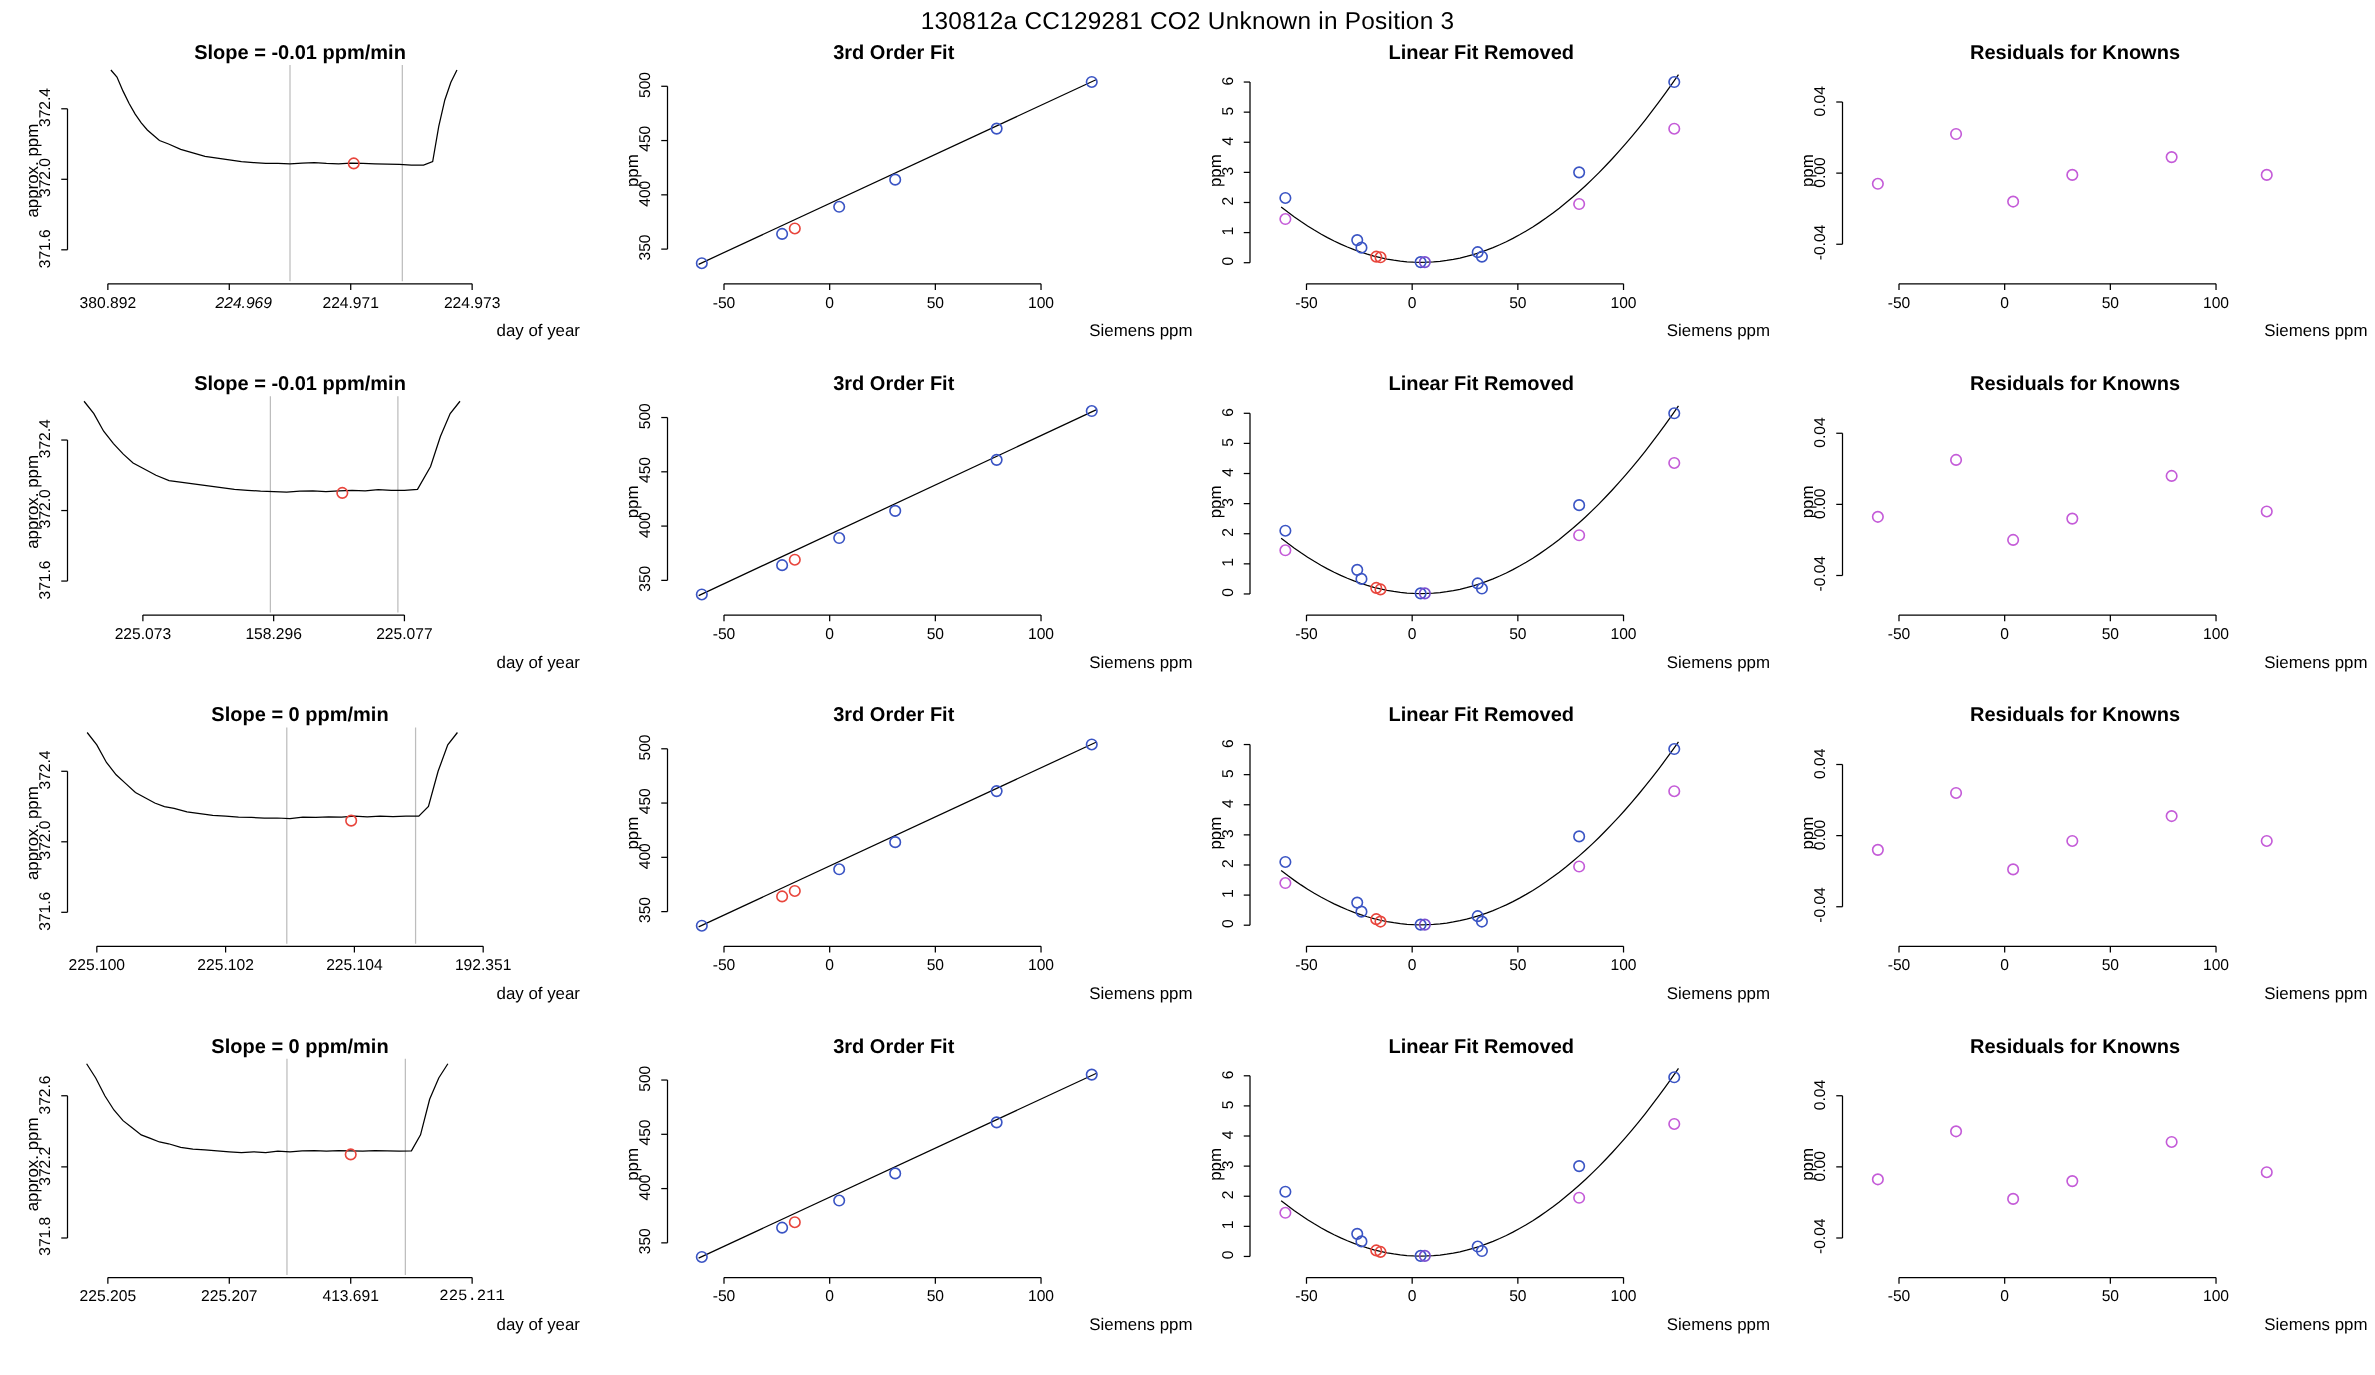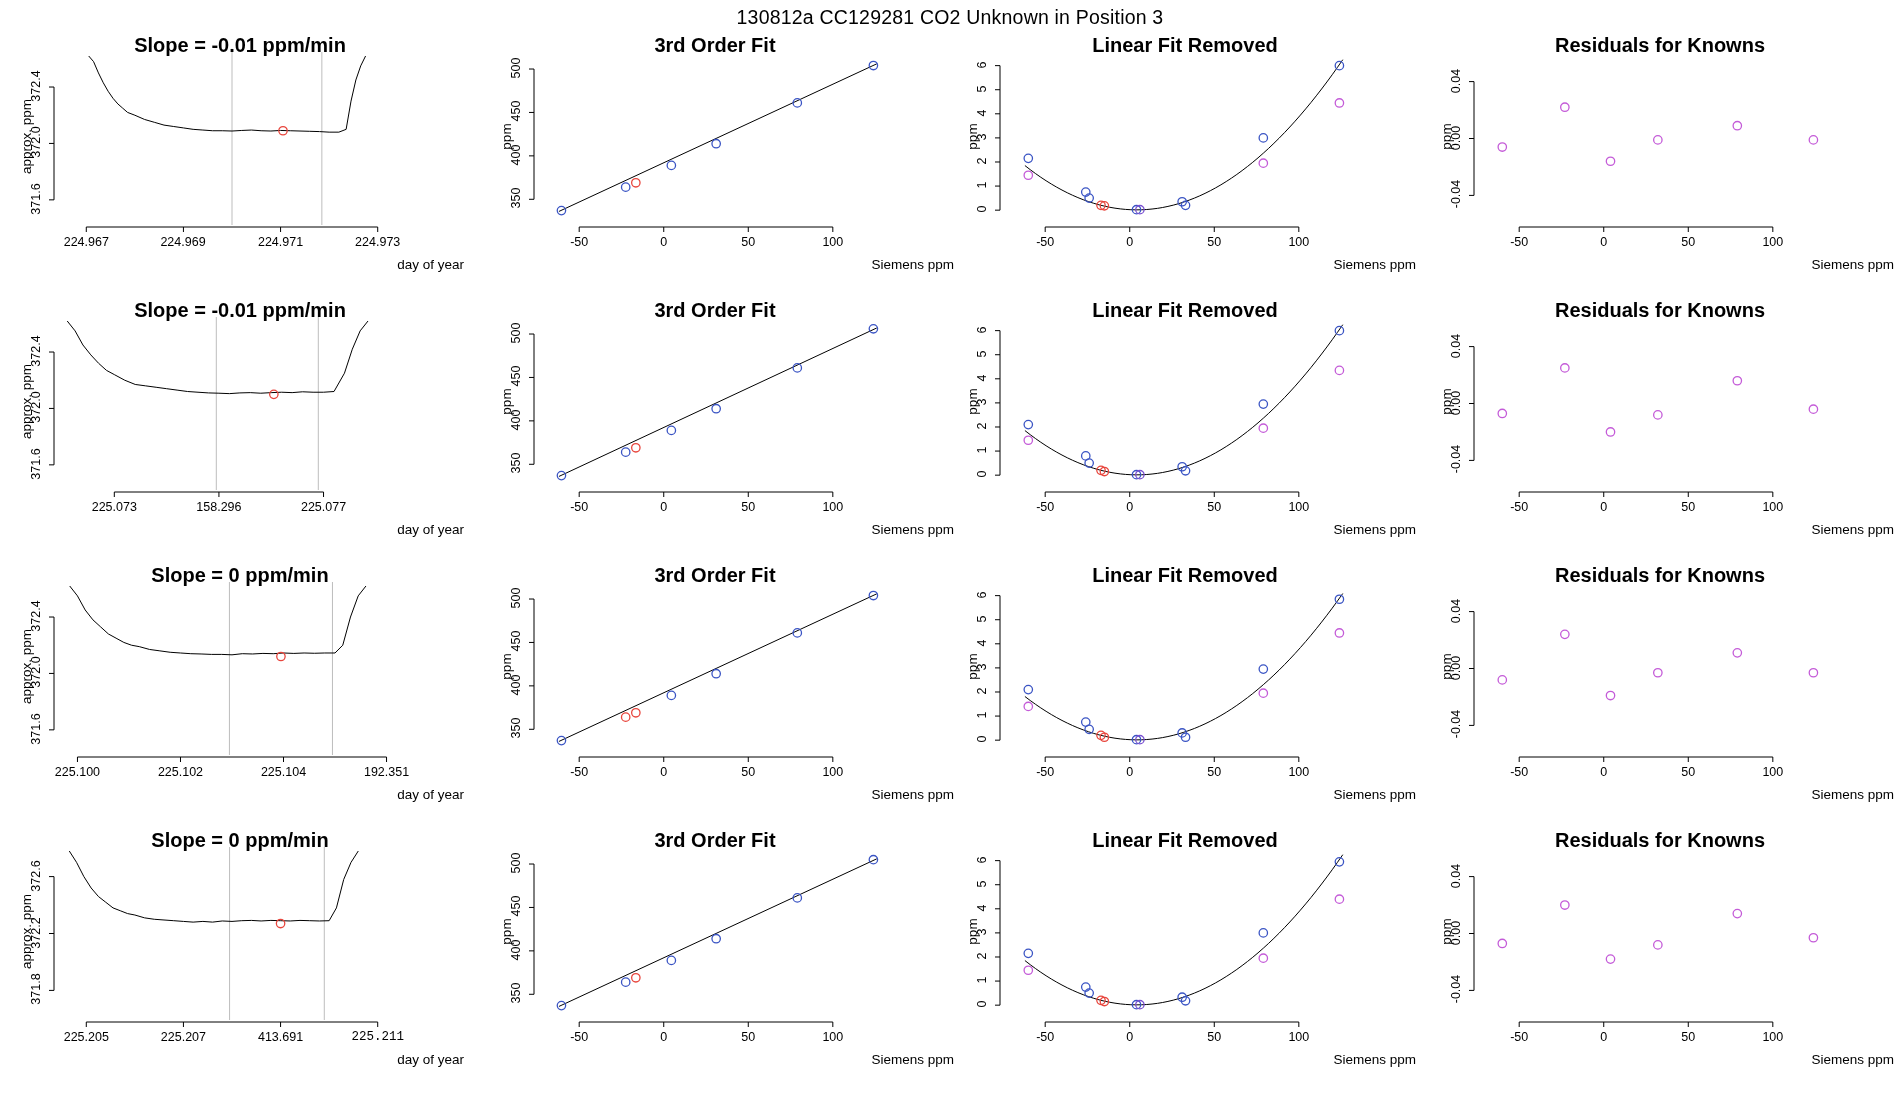--- a/index.html
+++ b/index.html
@@ -6,39 +6,39 @@
   body{width:1900px;height:1100px;font-family:"Liberation Sans",sans-serif;color:#000;overflow:hidden;}
   #root{position:relative;width:1864px;height:1100px;}
   .main-title{position:absolute;top:6px;left:0;width:1900px;text-align:center;font-size:19.5px;letter-spacing:.2px;}
   .grid{position:absolute;top:30px;left:0;width:1900px;height:1070px;}
   .row{position:relative;width:1900px;height:265px;}
   .cell{position:absolute;top:0;height:265px;}
   .c0{left:0;width:480px;}
   .c1{left:480px;width:470px;}
   .c2{left:950px;width:470px;}
   .c3{left:1420px;width:480px;}
-  .panel-title{position:absolute;top:4px;left:0;width:100%;text-align:center;font-size:20px;font-weight:bold;}
+  .panel-title{position:absolute;top:4px;left:0;width:100%;text-align:center;font-size:16px;font-weight:bold;}
   .ticklab{position:absolute;font-size:12.5px;text-align:center;white-space:nowrap;}
   .ticklabrot{position:absolute;font-size:12.5px;white-space:nowrap;transform:rotate(-90deg);transform-origin:50% 50%;}
   .axlab{position:absolute;font-size:13.5px;text-align:right;white-space:nowrap;}
   .axlabv{position:absolute;font-size:13.5px;white-space:nowrap;transform:rotate(-90deg);transform-origin:50% 50%;}
   svg{position:absolute;left:0;top:0;overflow:visible;}
   .pt{fill:none;stroke-width:1.3px;}
 </style>
 </head>
 <body>
 
 <div id="root">
   <div class="main-title">130812a     CC129281   CO2 Unknown in Position  3</div>
   <div class="grid" id="grid">
       <div class="row">
         <div class="cell c0">
           <div class="panel-title">Slope =  -0.01  ppm/min</div>
-          <div class="ticklab" style="left: 46.2857px; top: 205px; width: 80px;">224.967</div>
-          <div class="ticklab" style="left: 143px; top: 205px; width: 80px;">224.969</div>
+          <div class="ticklab" style="left: 46.2857px; top: 205px; width: 80px;">380.892</div>
+          <div class="ticklab" style="left: 155px; top: 205px; width: 80px; font-style: italic;">224.969</div>
           <div class="ticklab" style="left: 240.571px; top: 205px; width: 80px;">224.971</div>
           <div class="ticklab" style="left: 337.714px; top: 205px; width: 80px;">224.973</div>
           <div class="ticklabrot" style="left: 8px; top: 161.846px; width: 56px; text-align: center;">371.6</div>
           <div class="ticklabrot" style="left: 8px; top: 105.436px; width: 56px; text-align: center;">372.0</div>
           <div class="ticklabrot" style="left: 8px; top: 49.0256px; width: 56px; text-align: center;">372.4</div>
           <svg width="480" height="265">
             <line x1="86.28571428650314" y1="197" x2="377.71428571487735" y2="197" stroke="#000" stroke-width="1"></line>
             <line x1="54" y1="57.02564102564446" x2="54" y2="169.84615384614932" stroke="#000" stroke-width="1"></line>
             <line x1="86.28571428650314" y1="197" x2="86.28571428650314" y2="202" stroke="#000" stroke-width="1"></line>
             <line x1="183.4285714283742" y1="197" x2="183.4285714283742" y2="202" stroke="#000" stroke-width="1"></line>

